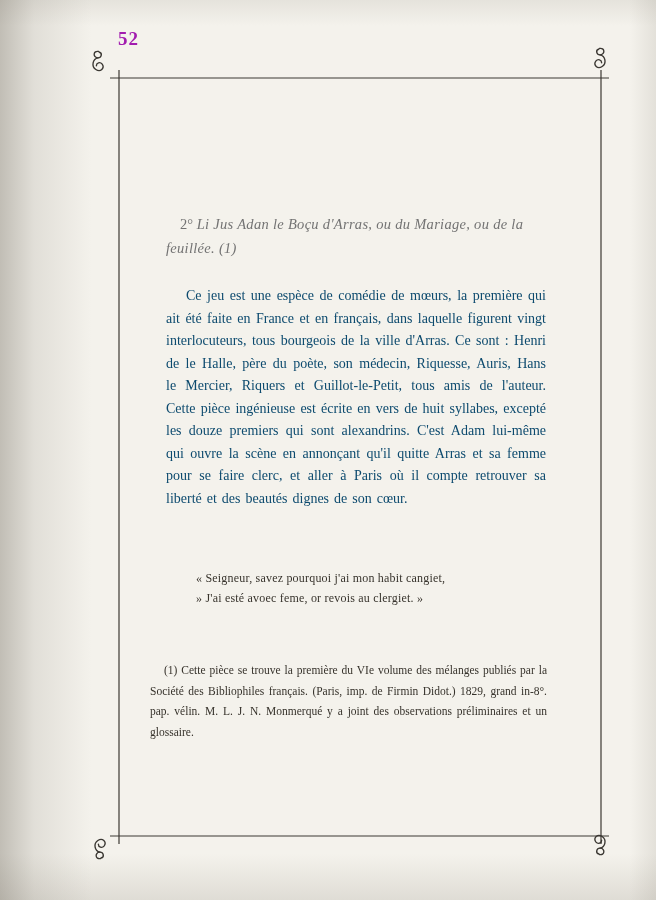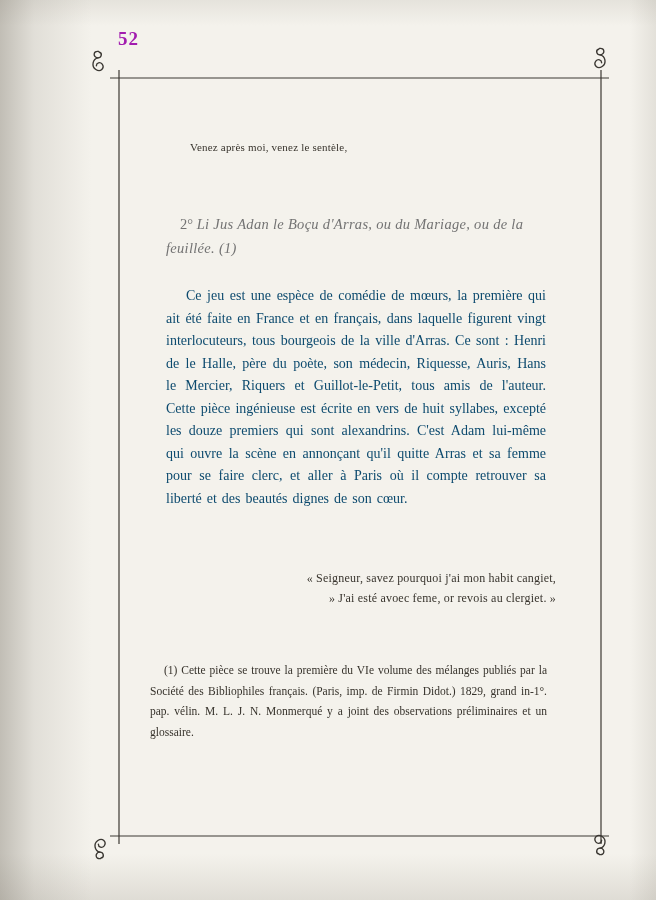--- a/index.html
+++ b/index.html
@@ -44,21 +44,21 @@
   }
   .heading .h-num{font-style:normal;}
   .heading .h-title{font-style:italic;letter-spacing:.3px;}
   .body-par{
     position:absolute;left:166px;top:285px;width:380px;
     font-size:14px;line-height:22.5px;text-align:justify;text-indent:20px;
     word-spacing:1.5px;color:#0c4a6e;
   }
   .quote{
     position:absolute;left:196px;top:568px;width:360px;
-    font-size:12px;line-height:20px;color:#38342d;letter-spacing:.2px;text-align:right;
+    font-size:12px;line-height:20px;color:#38342d;letter-spacing:.2px;
   }
   .footnote{
     position:absolute;left:150px;top:660px;width:397px;
     font-size:11.5px;line-height:20.5px;text-align:justify;text-indent:14px;
     word-spacing:.8px;color:#36322b;
   }
 </style>
 </head>
 <body>
 
@@ -90,30 +90,29 @@
       <use href="#flourish"></use>
     </svg>
   <svg class="orn orn-bl" viewBox="0 0 16 24">
       <use href="#flourish"></use>
     </svg>
   <svg class="orn orn-br" viewBox="0 0 16 24">
       <use href="#flourish"></use>
     </svg>
 
   <div class="verse">
-    <div>Venez après moi, venez le sentèle,</div>
   </div>
 
   <div class="heading">
     <span class="h-num">2°</span>
     <span class="h-title">Li Jus Adan le Boçu d'Arras, ou du Mariage, ou de la feuillée. (1)</span>
   </div>
 
   <div class="body-par">Ce jeu est une espèce de comédie de mœurs, la première qui ait été faite en France et en français, dans laquelle figurent vingt interlocuteurs, tous bourgeois de la ville d'Arras. Ce sont : Henri de le Halle, père du poète, son médecin, Riquesse, Auris, Hans le Mercier, Riquers et Guillot-le-Petit, tous amis de l'auteur. Cette pièce ingénieuse est écrite en vers de huit syllabes, excepté les douze premiers qui sont alexandrins. C'est Adam lui-même qui ouvre la scène en annonçant qu'il quitte Arras et sa femme pour se faire clerc, et aller à Paris où il compte retrouver sa liberté et des beautés dignes de son cœur.</div>
 
   <div class="quote">
     <div>« Seigneur, savez pourquoi j'ai mon habit cangiet,</div>
     <div>» J'ai esté avoec feme, or revois au clergiet. »</div>
   </div>
 
-  <div class="footnote">(1) Cette pièce se trouve la première du VIe volume des mélanges publiés par la Société des Bibliophiles français. (Paris, imp. de Firmin Didot.) 1829, grand in-1°. pap. vélin. M. L. J. N. Monmerqué y a joint des observations préliminaires et un glossaire.</div>
+  <div class="footnote">(1) Cette pièce se trouve la première du VIe volume des mélanges publiés par la Société des Bibliophiles français. (Paris, imp. de Firmin Didot.) 1829, grand in-8°. pap. vélin. M. L. J. N. Monmerqué y a joint des observations préliminaires et un glossaire.</div>
 
 </div>
 
 </body></html>

